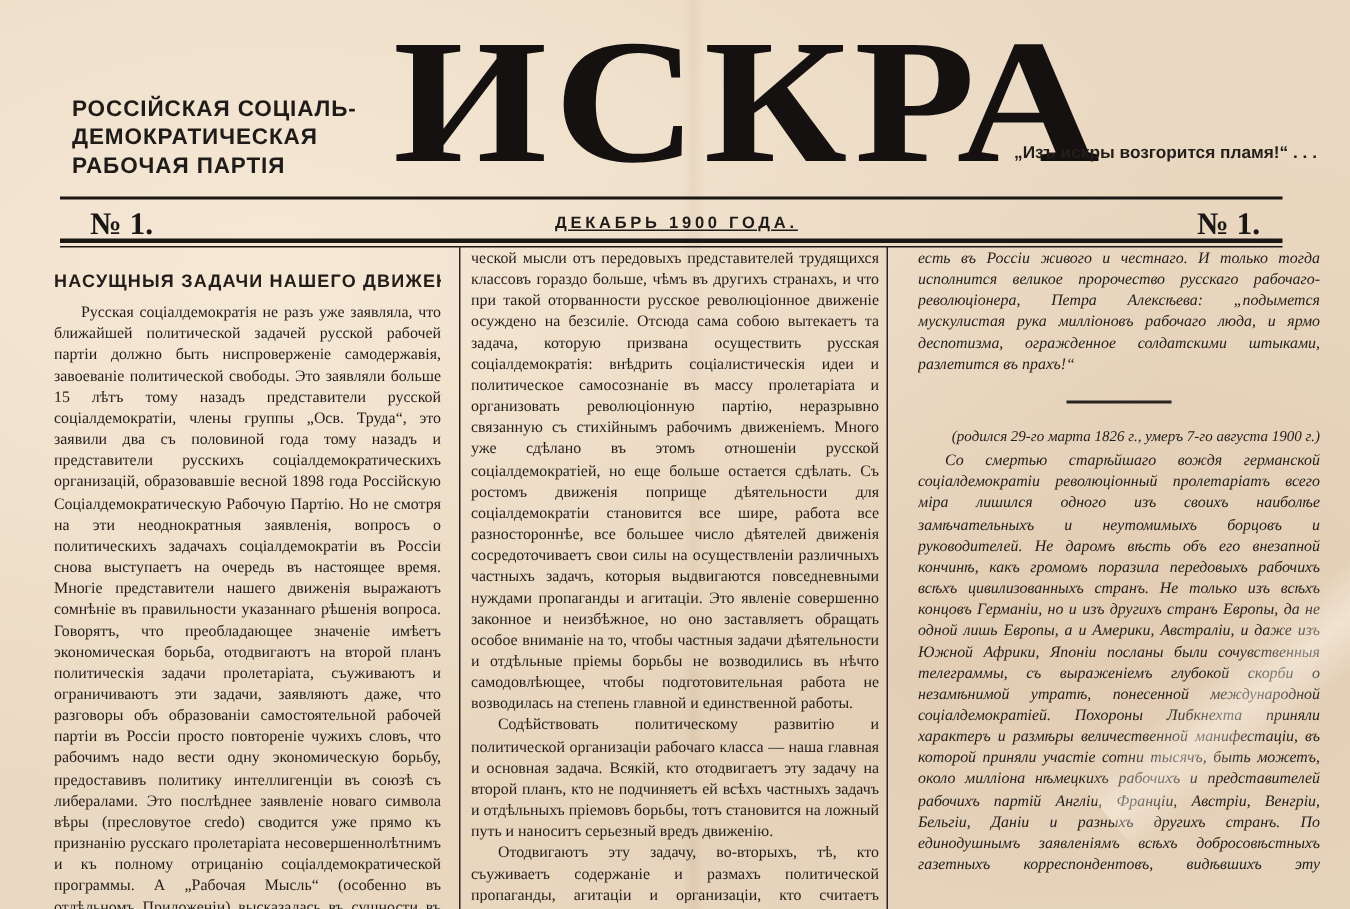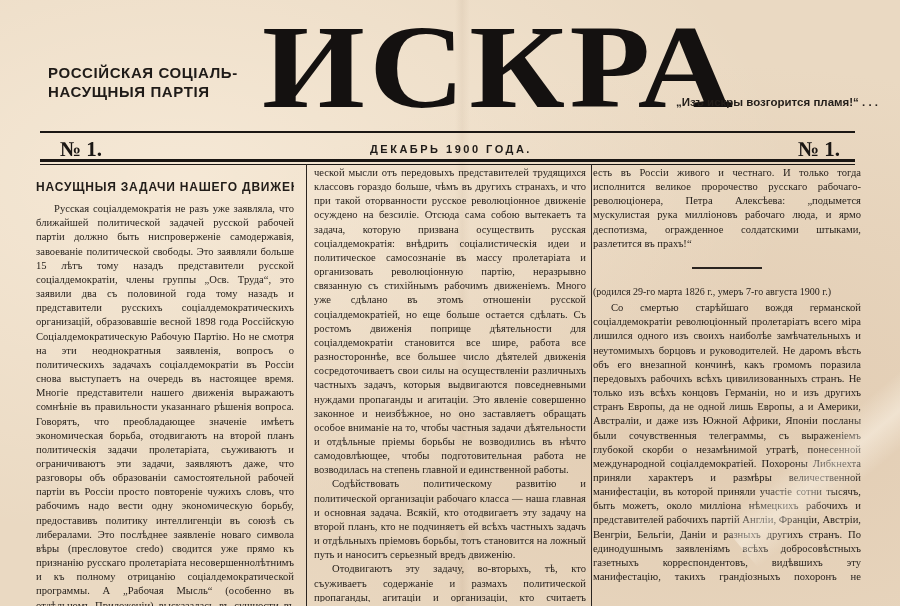--- a/index.html
+++ b/index.html
@@ -26,45 +26,46 @@
   .epigraph{position:absolute;left:638px;top:94px;width:240px;
     font-family:"Liberation Sans","DejaVu Sans",sans-serif;font-weight:bold;font-size:11.5px;line-height:16px;color:#231e1a;text-align:right;}
   .epigraph .q{white-space:nowrap;}
   .epigraph .attr{white-space:nowrap;padding-left:40px;}
   .rule{position:absolute;background:#1b1714;}
   .issue-left,.issue-right{position:absolute;top:137px;
     font-family:"Liberation Serif","DejaVu Serif",serif;font-weight:bold;font-size:21px;color:#1b1714;}
   .issue-left{left:60px;}
   .issue-right{left:798px;}
   .dateline{position:absolute;left:370px;top:143px;
-    font-family:"Liberation Sans","DejaVu Sans",sans-serif;font-weight:bold;font-size:11px;letter-spacing:2.5px;color:#1f1b18;}
+    font-family:"Liberation Sans","DejaVu Sans",sans-serif;font-weight:bold;font-size:11px;letter-spacing:2.5px;color:#1f1b18;text-decoration:underline;}
   
   .col{position:absolute;top:170px;font-size:10.6px;line-height:14.15px;text-align:justify;color:#221d19;overflow:hidden;}
   .col p{margin:0;text-indent:18px;}
   .col1{left:36px;width:258px;height:436px;top:178px;}
   .col2{left:314px;width:272px;height:436px;top:166px;}
-  .col3{left:593px;width:268px;height:416px;top:166px;}
+  .col3{left:612px;width:268px;height:416px;top:166px;font-style:italic;}
   .vrule{position:absolute;top:164px;width:1px;background:#2a2420;height:442px;}
   .headline{font-family:"Liberation Sans","DejaVu Sans",sans-serif;font-weight:bold;font-size:12px;letter-spacing:0.8px;text-align:center;margin:2px 0 8px 0;white-space:nowrap;}
   .short-rule{width:70px;height:2px;background:#2a2420;margin:16px auto 16px auto;}
   .obit-title{font-family:"Liberation Sans","DejaVu Sans",sans-serif;font-weight:bold;font-size:12.5px;letter-spacing:3px;text-align:center;margin:0 0 6px 0;}
-  .obit-sub{text-align:left;font-size:10px;margin-bottom:2px;white-space:nowrap;}
+  .obit-sub{text-align:right;font-size:10px;margin-bottom:2px;white-space:nowrap;}
   .noindent{text-indent:0 !important;}
   .fold{position:absolute;left:690px;top:380px;width:420px;height:60px;
     background:linear-gradient(180deg,rgba(255,250,240,0.0),rgba(255,250,240,0.45),rgba(255,250,240,0.0));
     transform:rotate(-40deg);pointer-events:none;}
 </style>
 </head>
 <body>
 
 <div class="page">
 
   <div class="party">
     <div>РОССІЙСКАЯ СОЦІАЛЬ-</div>
-    <div>НАСУЩНЫЯ ПАРТІЯ</div>
+    <div>ДЕМОКРАТИЧЕСКАЯ</div>
+    <div>РАБОЧАЯ ПАРТІЯ</div>
   </div>
 
   <div class="title">ИСКРА</div>
 
   <div class="epigraph">
     <div class="q">„Изъ искры возгорится пламя!“ . . .</div>
   </div>
 
   <div class="rule" style="left:40px;top:131px;width:815px;height:2px;"></div>
   <div class="issue-left">№ 1.</div>

